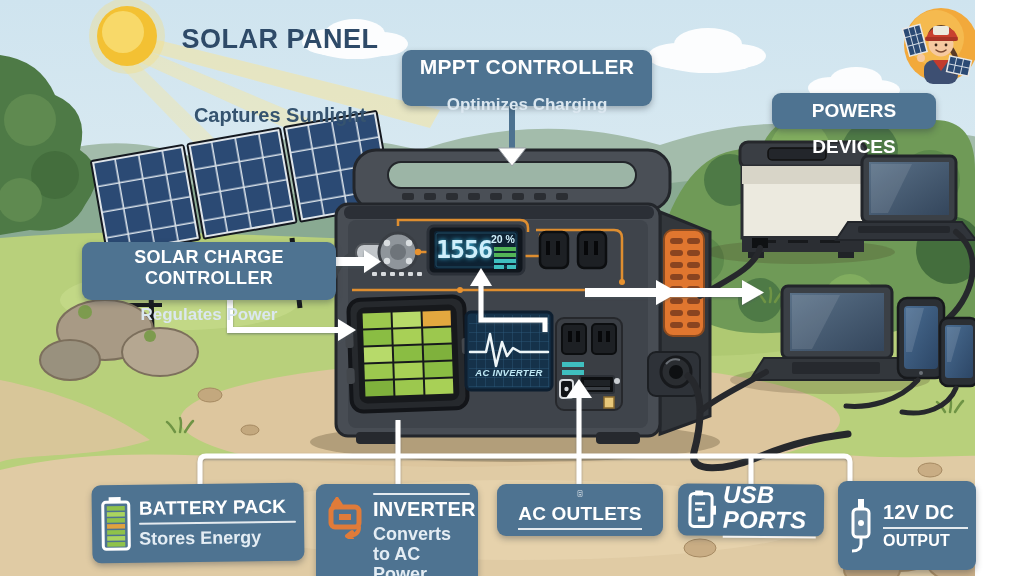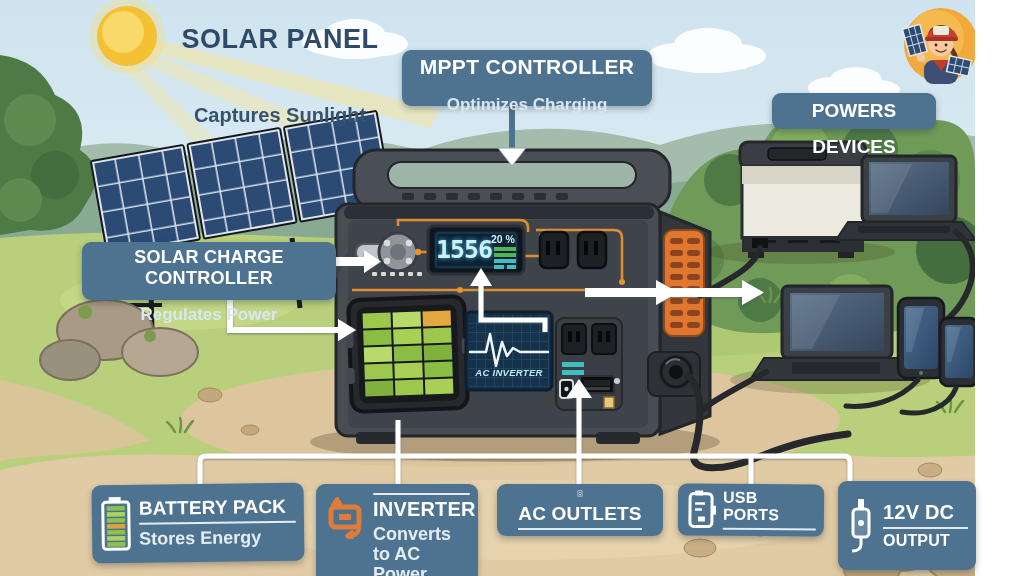--- a/index.html
+++ b/index.html
@@ -520,21 +520,21 @@
 
 <div class="callout chip" style="left:678px;top:484px;width:146px;height:52px;padding:6px 8px;transform:rotate(0.5deg);">
   <svg class="cicon" width="30" height="40" viewBox="0 0 30 40">
     <rect x="4" y="4" width="22" height="33" rx="4" fill="none" stroke="#fff" stroke-width="3"></rect>
     <rect x="9" y="1" width="8" height="5" fill="#fff"></rect>
     <path d="M9,14 h10 M9,20 h7" stroke="#fff" stroke-width="2.5"></path>
     <rect x="12" y="27" width="7" height="5" fill="#fff"></rect>
     <rect x="26" y="16" width="4" height="9" fill="#fff"></rect>
   </svg>
   <div class="ctxt">
-    <div class="ctitle" style="font-size:16px;border-bottom:2px solid rgba(255,255,255,.85);padding-bottom:4px;">USB PORTS</div>
+    <div class="ctitle" style="font-size:24px;border-bottom:2px solid rgba(255,255,255,.85);padding-bottom:4px;font-style:italic;">USB PORTS</div>
   </div>
 </div>
 
 <div class="callout chip" style="left:838px;top:481px;width:138px;height:89px;padding:6px 8px;">
   <svg class="cicon" width="30" height="58" viewBox="0 0 30 58">
     <rect x="12" y="2" width="6" height="10" fill="#fff"></rect>
     <rect x="7" y="12" width="16" height="28" rx="4" fill="rgba(255,255,255,.15)" stroke="#fff" stroke-width="3"></rect>
     <circle cx="15" cy="26" r="3" fill="#fff"></circle>
     <path d="M15,40 v7 q0,7 -9,7" stroke="#fff" stroke-width="3" fill="none"></path>
   </svg>

